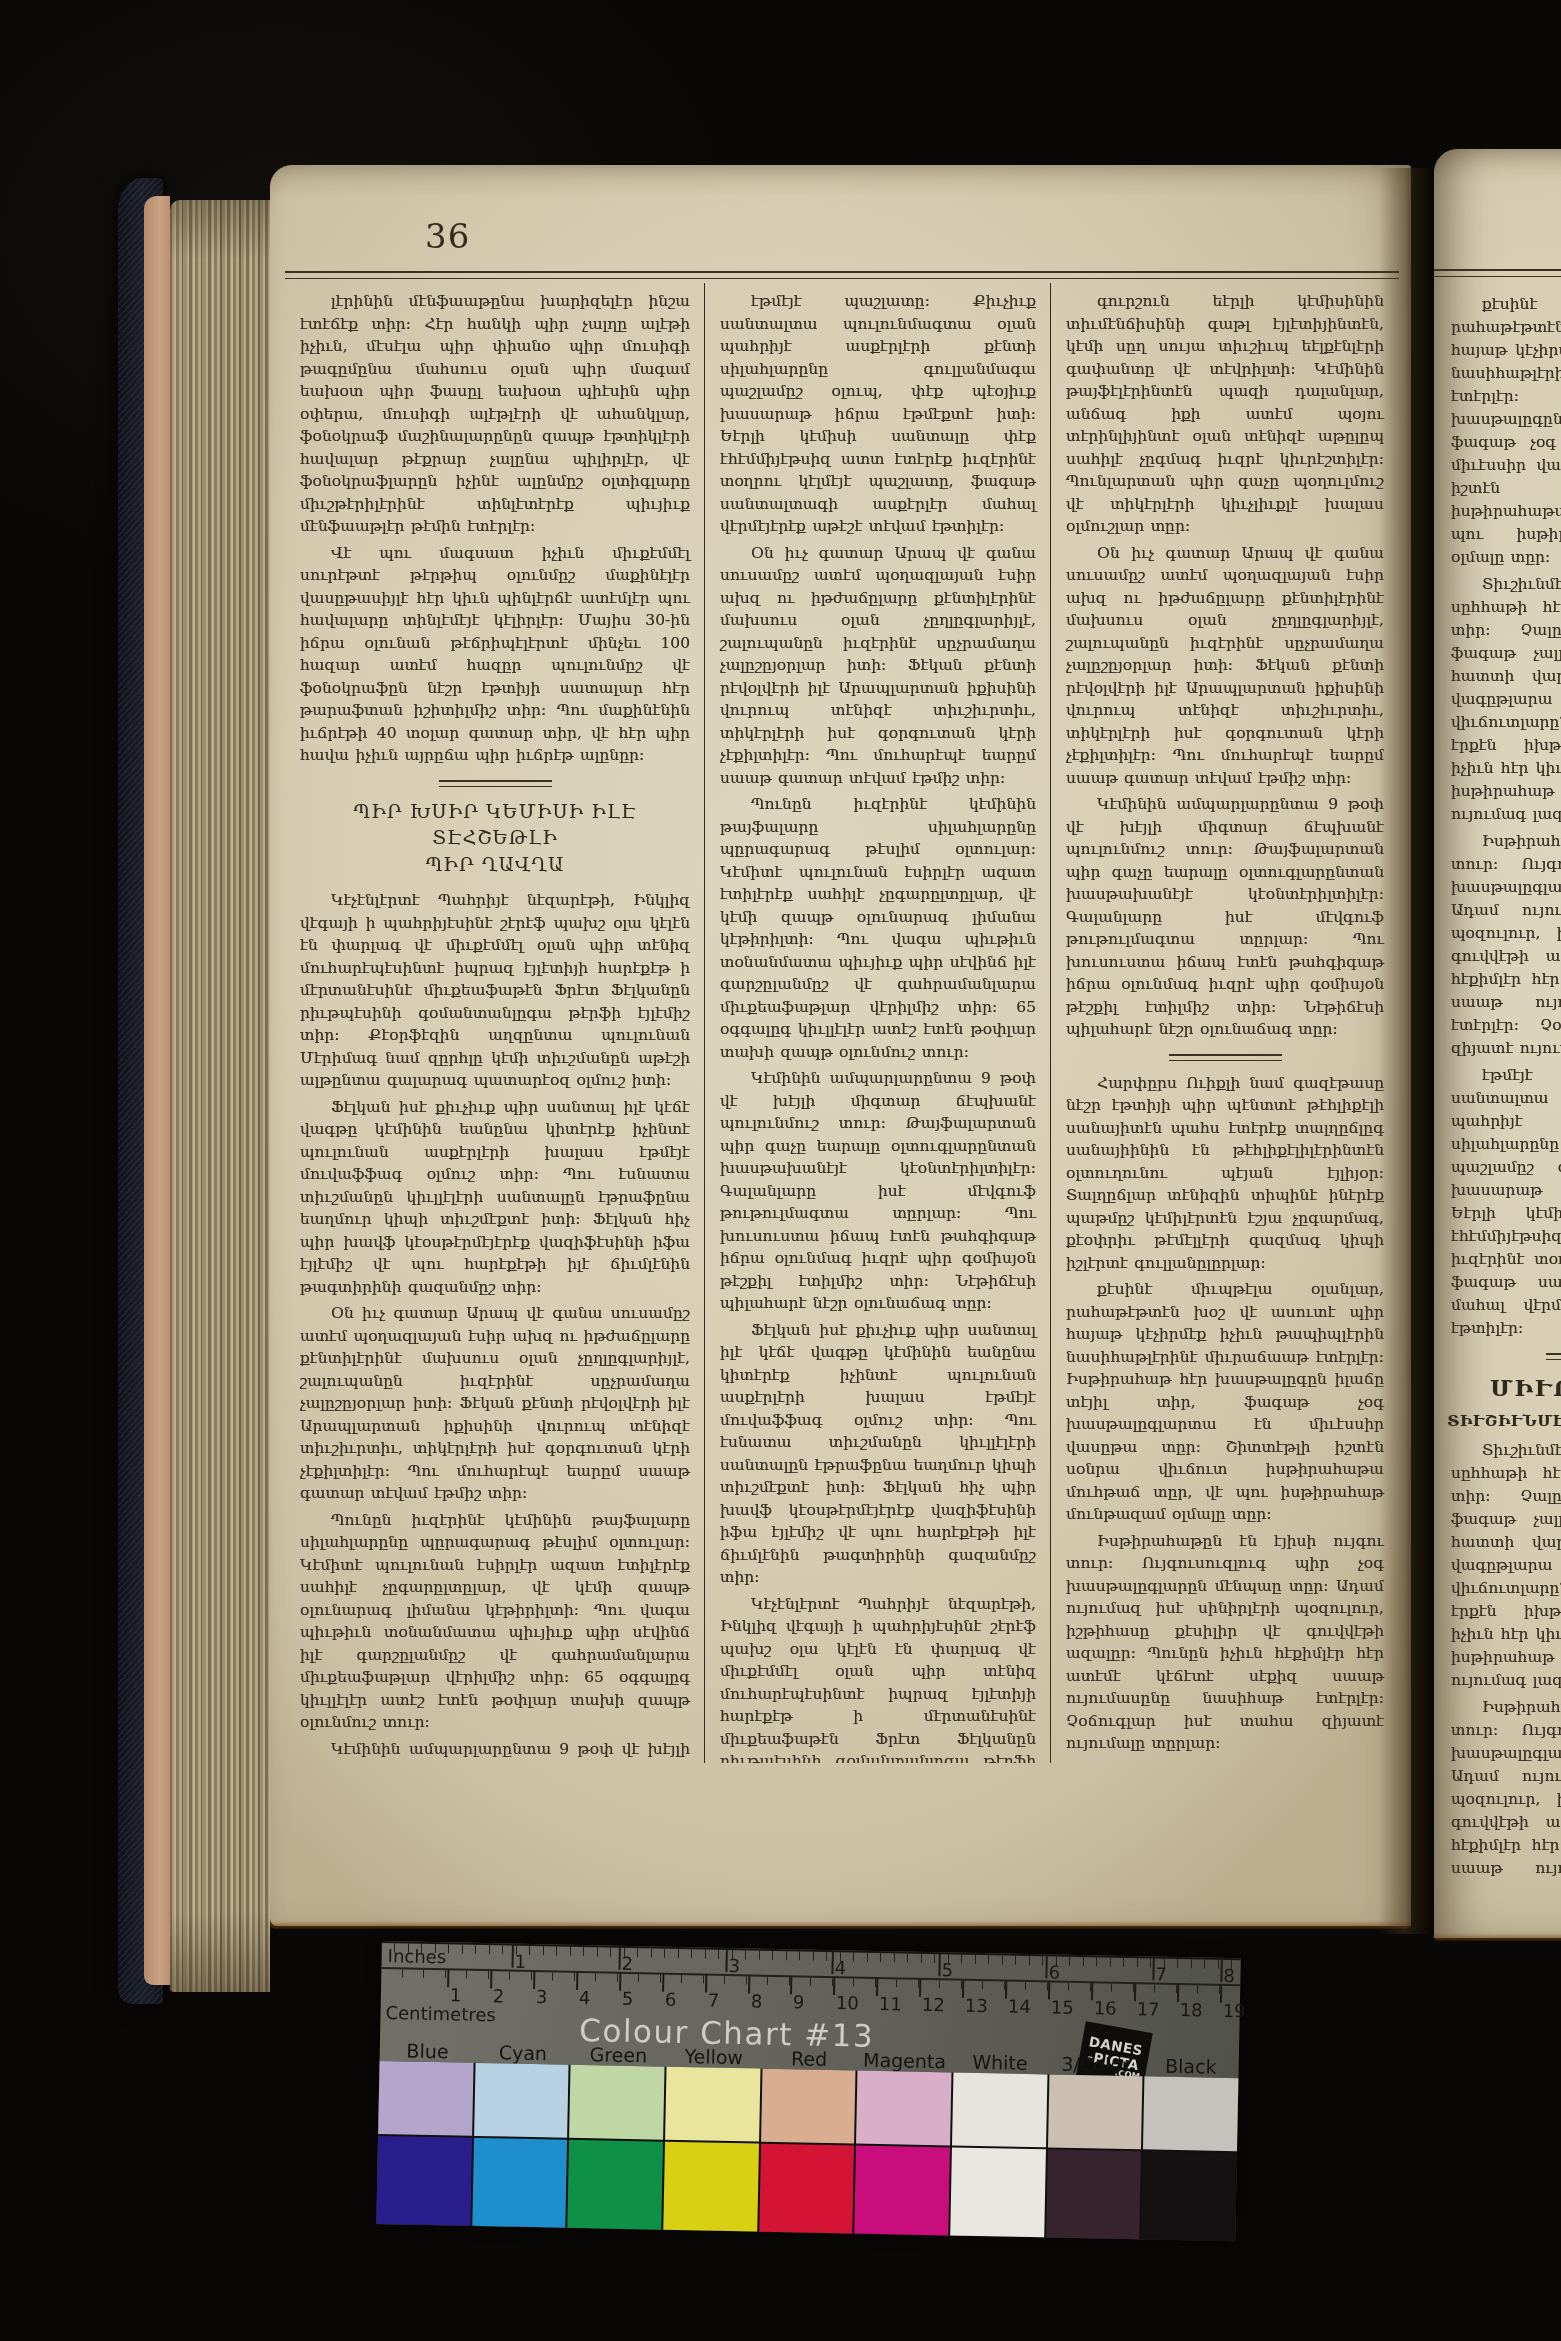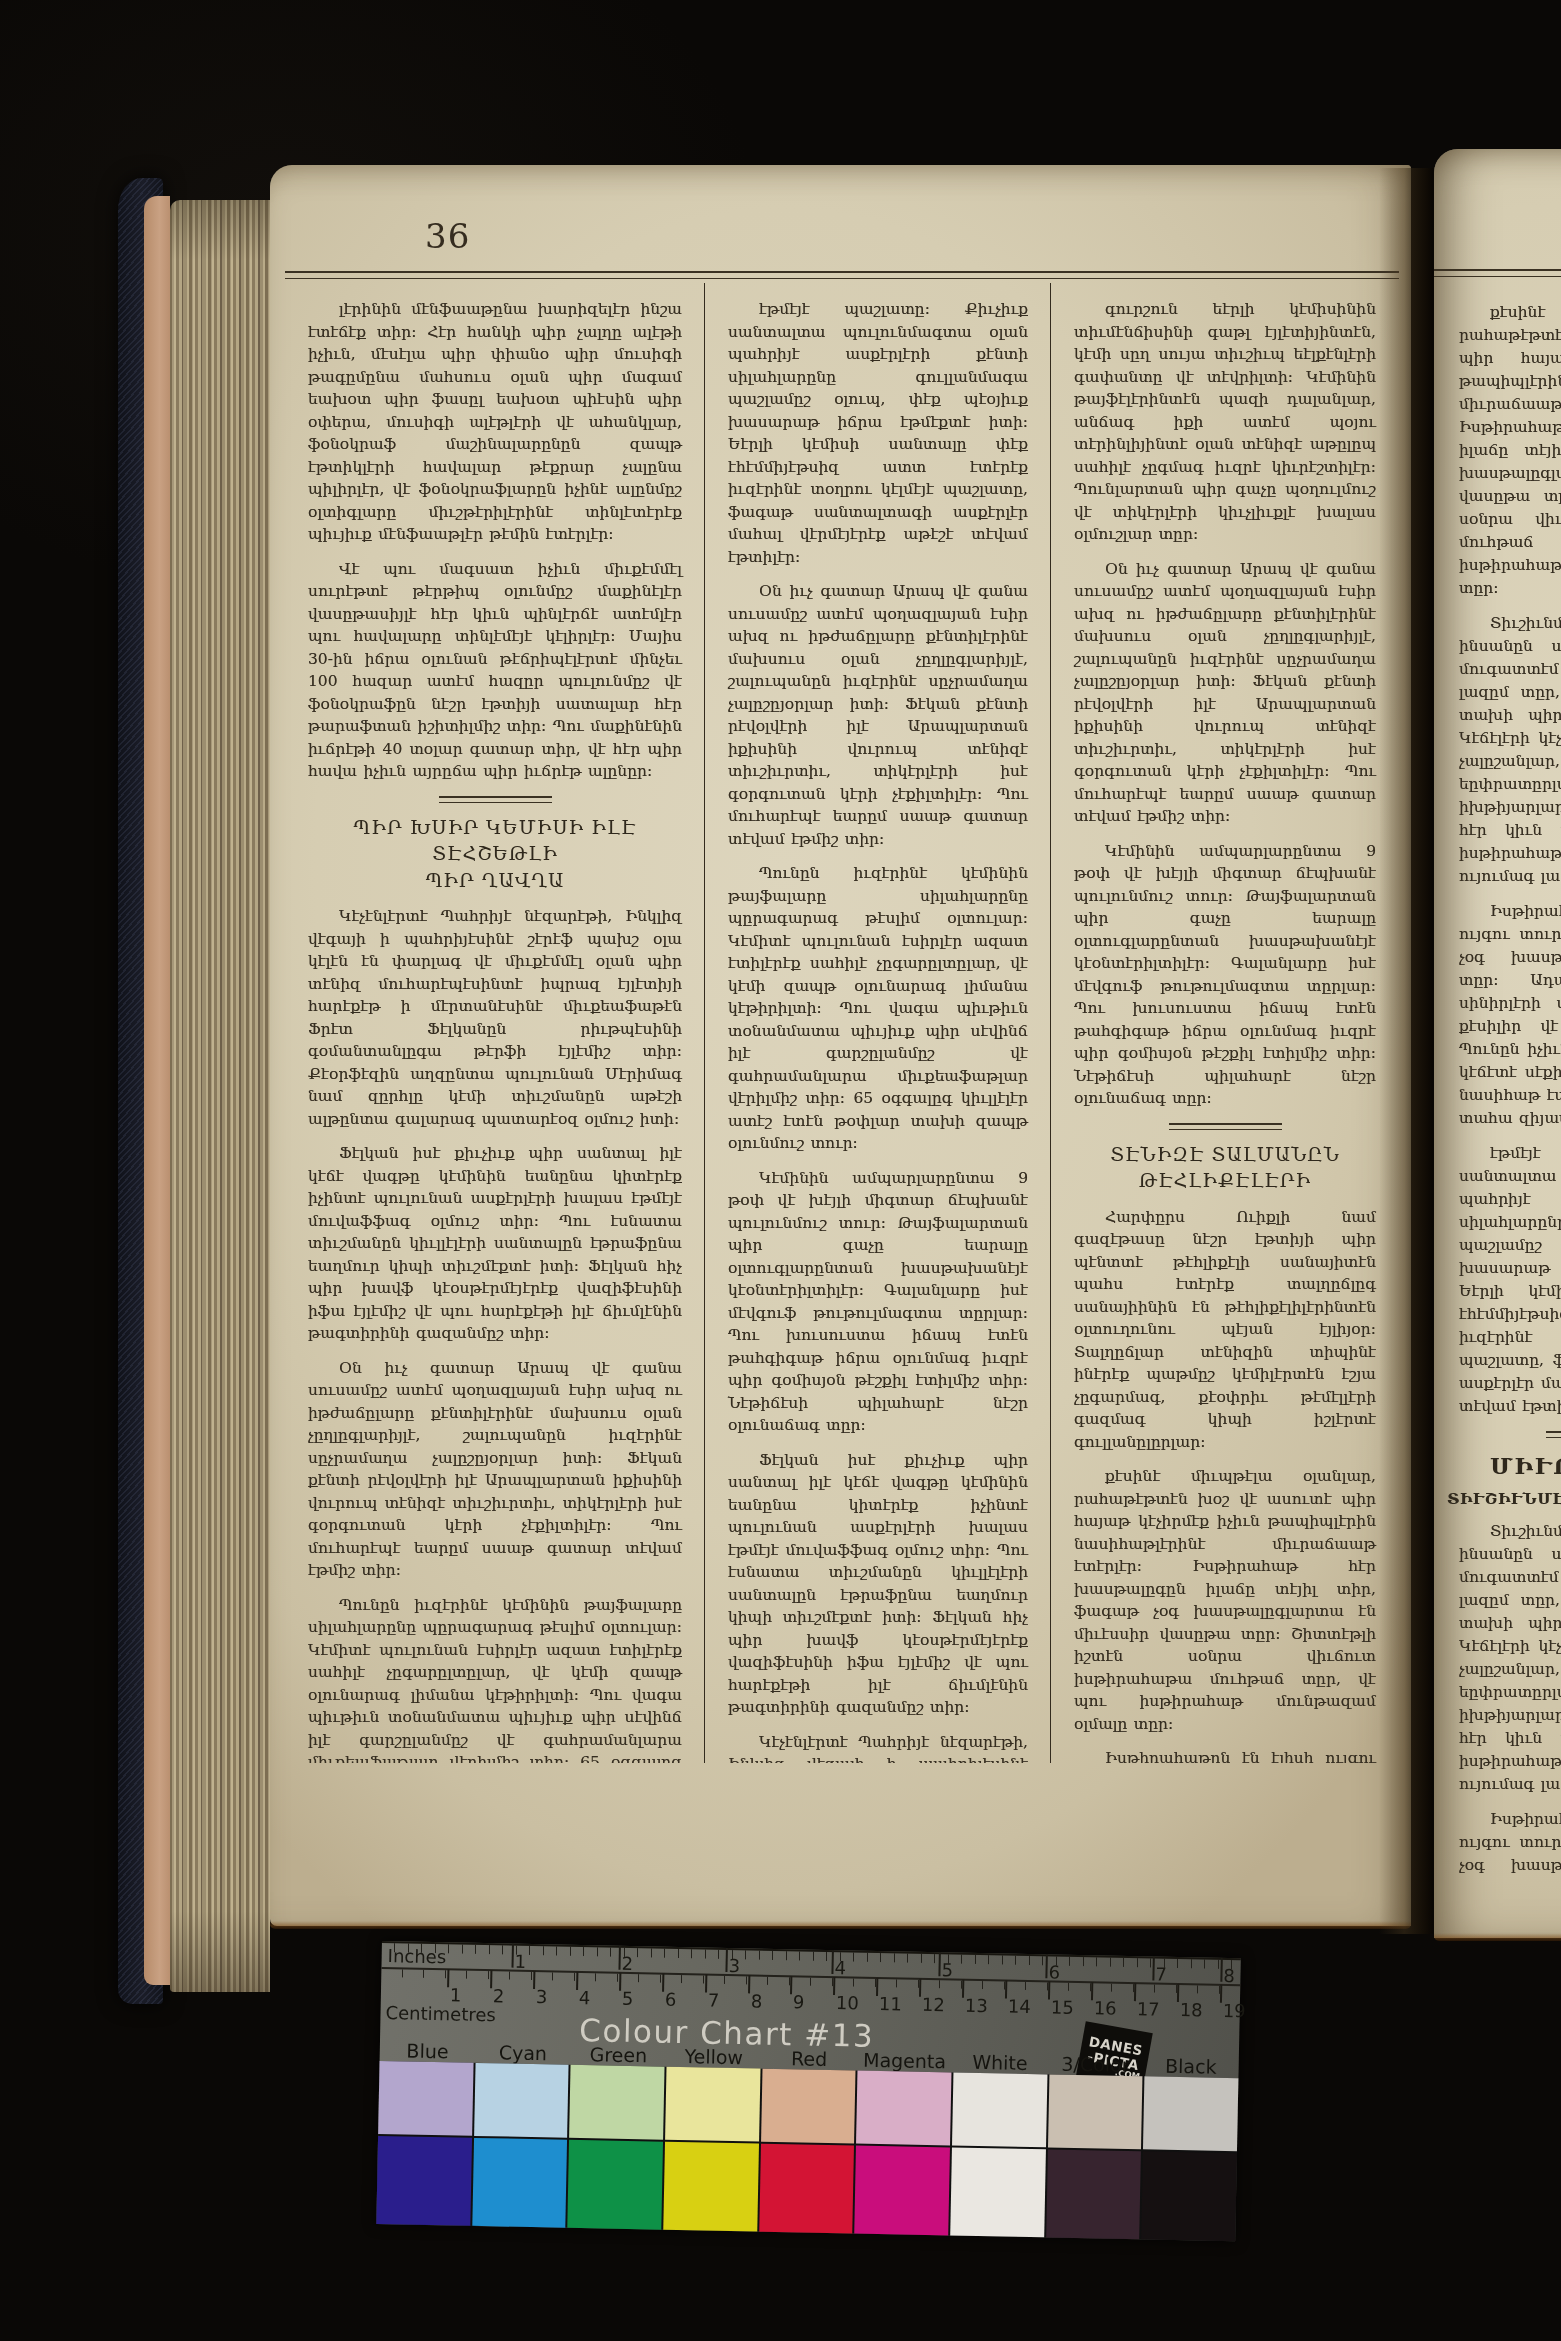--- a/index.html
+++ b/index.html
@@ -63,21 +63,21 @@
   .masthead{position:absolute;left:0;right:70px;top:4px;text-align:center;
     font-size:29px;font-weight:bold;color:#2e261a;letter-spacing:5px;}
   .header-rule{position:absolute;left:15px;top:106px;width:1114px;height:4.5px;
     border-top:2px solid #3a3122;border-bottom:1px solid #3a3122;}
   .columns{position:absolute;left:15px;top:118px;width:1114px;height:1480px;display:flex;}
   .tcol{height:100%;overflow:hidden;padding:3px 10px 0 11px;box-sizing:border-box;}
   .tcol.c1{width:419px;}
   .tcol.c2{width:346px;border-left:1.5px solid #332b1e;}
   .tcol.c3{width:348px;border-left:1.5px solid #332b1e;}
   .body-p{
-    margin:12px;color:#352d20;font-size:15.5px;line-height:22.5px;text-align:justify;
+    margin:4px;color:#352d20;font-size:15.5px;line-height:22.5px;text-align:justify;
     text-indent:31px;word-spacing:1.5px;
     text-shadow:0 0 0.5px rgba(52,45,32,.55);
   }
   .sec-divider{width:113px;height:4px;margin:13px auto 11px auto;
     border-top:2px solid #3a3122;border-bottom:1px solid #3a3122;}
   .sec-heading{margin:5px 0 12px 0;text-align:center;font-size:19px;font-weight:normal;
     color:#2f281c;line-height:1.4;letter-spacing:1px;}
   
   .rp-rule{position:absolute;left:0px;top:120px;width:310px;height:4.5px;
     border-top:2px solid #3a3122;border-bottom:1px solid #3a3122;}
@@ -159,21 +159,20 @@
         <p class="body-p">Պունըն իւզէրինէ կէմինին թայֆալարը սիլահլարընը պըրագարագ թէսլիմ օլտուլար։ Կէմիտէ պուլունան էսիրլէր ազատ էտիլէրէք սահիլէ չըգարըլտըլար, վէ կէմի զապթ օլունարագ լիմանա կէթիրիլտի։ Պու վագա պիւթիւն տօնանմատա պիւյիւք պիր սէվինճ իլէ գարշըլանմըշ վէ գահրամանլարա միւքեաֆաթլար վէրիլմիշ տիր։ 65 օգգալըգ կիւլլէլէր ատէշ էտէն թօփլար տախի զապթ օլունմուշ տուր։</p>
         <p class="body-p">Կէմինին ամպարլարընտա 9 թօփ վէ խէյլի միգտար ճէպխանէ պուլունմուշ տուր։ Թայֆալարտան պիր գաչը եարալը օլտուգլարընտան խասթախանէյէ կէօնտէրիլտիլէր։ Գալանլարը իսէ մէվգուֆ թութուլմագտա տըրլար։ Պու խուսուստա իճապ էտէն թահգիգաթ իճրա օլունմագ իւզրէ պիր գօմիսյօն թէշքիլ էտիլմիշ տիր։ Նէթիճէսի պիլահարէ նէշր օլունաճագ տըր։</p>
         <p class="body-p">Ֆէլկան իսէ քիւչիւք պիր սանտալ իլէ կէճէ վագթը կէմինին եանընա կիտէրէք իչինտէ պուլունան ասքէրլէրի խալաս էթմէյէ մուվաֆֆագ օլմուշ տիր։ Պու էսնատա տիւշմանըն կիւլլէլէրի սանտալըն էթրաֆընա եաղմուր կիպի տիւշմէքտէ իտի։ Ֆէլկան հիչ պիր խավֆ կէօսթէրմէյէրէք վազիֆէսինի իֆա էյլէմիշ վէ պու հարէքէթի իլէ ճիւմլէնին թագտիրինի գազանմըշ տիր։</p>
         <p class="body-p">Կէչէնլէրտէ Պահրիյէ նէզարէթի, Ինկլիզ վէգայի ի պահրիյէսինէ շէրէֆ պախշ օլա կէլէն էն փարլագ վէ միւքէմմէլ օլան պիր տէնիզ մուհարէպէսինտէ իպրազ էյլէտիյի հարէքէթ ի մէրտանէսինէ միւքեաֆաթէն Ֆրէտ Ֆէլկանըն րիւթպէսինի գօմանտանլըգա թէրֆի էյլէմիշ տիր։ Քէօրֆէզին աղզընտա պուլունան Մէրիմագ նամ զըրհլը կէմի տիւշմանըն աթէշի ալթընտա գալարագ պատարէօզ օլմուշ իտի։</p>
       </div>
     <div class="tcol c3">
         <p class="body-p">գուրշուն եէրլի կէմիսինին տիւմէնճիսինի գաթլ էյլէտիյինտէն, կէմի սըղ սույա տիւշիւպ եէլքէնլէրի գափանտը վէ տէվրիլտի։ Կէմինին թայֆէլէրինտէն պազի դալանլար, անճագ իքի ատէմ պօյու տէրինլիյինտէ օլան տէնիզէ աթըլըպ սահիլէ չըգմագ իւզրէ կիւրէշտիլէր։ Պունլարտան պիր գաչը պօղուլմուշ վէ տիկէրլէրի կիւչլիւքլէ խալաս օլմուշլար տըր։</p>
         <p class="body-p">Օն իւչ գատար Արապ վէ գանա սուսամըշ ատէմ պօղազլայան էսիր ախզ ու իթժաճըլարը քէնտիլէրինէ մախսուս օլան չըղլըգլարիյլէ, շալուպանըն իւզէրինէ սըչրամաղա չալըշըյօրլար իտի։ Ֆէկան քէնտի րէվօլվէրի իլէ Արապլարտան իքիսինի վուրուպ տէնիզէ տիւշիւրտիւ, տիկէրլէրի իսէ գօրգուտան կէրի չէքիլտիլէր։ Պու մուհարէպէ եարըմ սաաթ գատար տէվամ էթմիշ տիր։</p>
         <p class="body-p">Կէմինին ամպարլարընտա 9 թօփ վէ խէյլի միգտար ճէպխանէ պուլունմուշ տուր։ Թայֆալարտան պիր գաչը եարալը օլտուգլարընտան խասթախանէյէ կէօնտէրիլտիլէր։ Գալանլարը իսէ մէվգուֆ թութուլմագտա տըրլար։ Պու խուսուստա իճապ էտէն թահգիգաթ իճրա օլունմագ իւզրէ պիր գօմիսյօն թէշքիլ էտիլմիշ տիր։ Նէթիճէսի պիլահարէ նէշր օլունաճագ տըր։</p>
         <div class="sec-divider"></div>
-        <h3 class="sec-heading">ՏԷՆԻԶԷ ՏԱԼՄԱՆԸՆ ԹԷՀԼԻՔԷԼԷՐԻ</h3>
         <p class="body-p">Հարփըրս Ուիքլի նամ գազէթասը նէշր էթտիյի պիր պէնտտէ թէհլիքէլի սանայիտէն պահս էտէրէք տալղըճլըգ սանայիինին էն թէհլիքէլիլէրինտէն օլտուղունու պէյան էյլիյօր։ Տալղըճլար տէնիզին տիպինէ ինէրէք պաթմըշ կէմիլէրտէն էշյա չըգարմագ, քէօփրիւ թէմէլլէրի գազմագ կիպի իշլէրտէ գուլլանըլըրլար։</p>
         <p class="body-p">քէսինէ միւպթէլա օլանլար, րահաթէթտէն խօշ վէ ասուտէ պիր հայաթ կէչիրմէք իչիւն թապիպլէրին նասիհաթլէրինէ միւրաճաաթ էտէրլէր։ Իսթիրահաթ հէր խասթալըգըն իլաճը տէյիլ տիր, ֆագաթ չօգ խասթալըգլարտա էն միւէսսիր վասըթա տըր։ Շիտտէթլի իշտէն սօնրա վիւճուտ իսթիրահաթա մուհթաճ տըր, վէ պու իսթիրահաթ մունթազամ օլմալը տըր։</p>
         <p class="body-p">Իսթիրահաթըն էն էյիսի ույգու տուր։ Ույգուսուզլուգ պիր չօգ խասթալըգլարըն մէնպաը տըր։ Ադամ ույումազ իսէ սինիրլէրի պօզուլուր, իշթիհասը քէսիլիր վէ գուվվէթի ազալըր։ Պունըն իչիւն հէքիմլէր հէր ատէմէ կէճէտէ սէքիզ սաաթ ույումասընը նասիհաթ էտէրլէր։ Չօճուգլար իսէ տահա զիյատէ ույումալը տըրլար։</p>
       </div>
   </div>
 </div>
 
 <div class="gutter-shadow"></div>
 
 <div class="page page-right">

